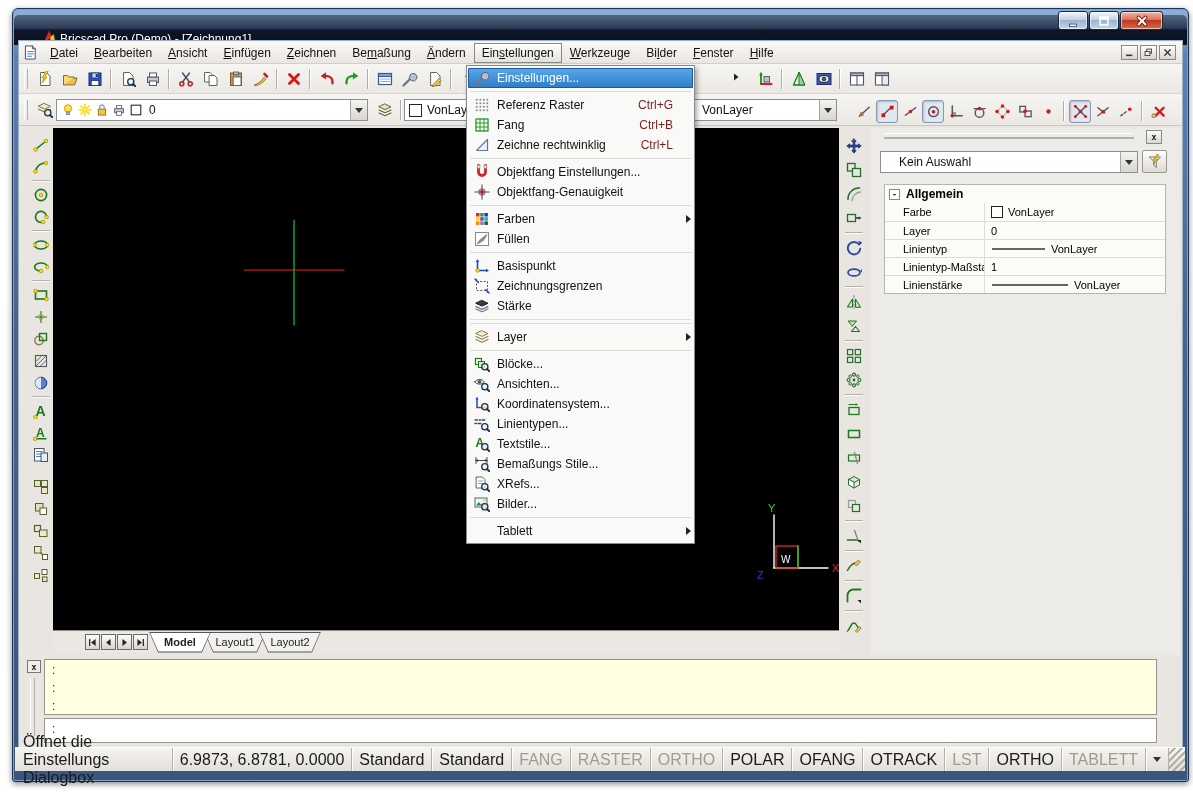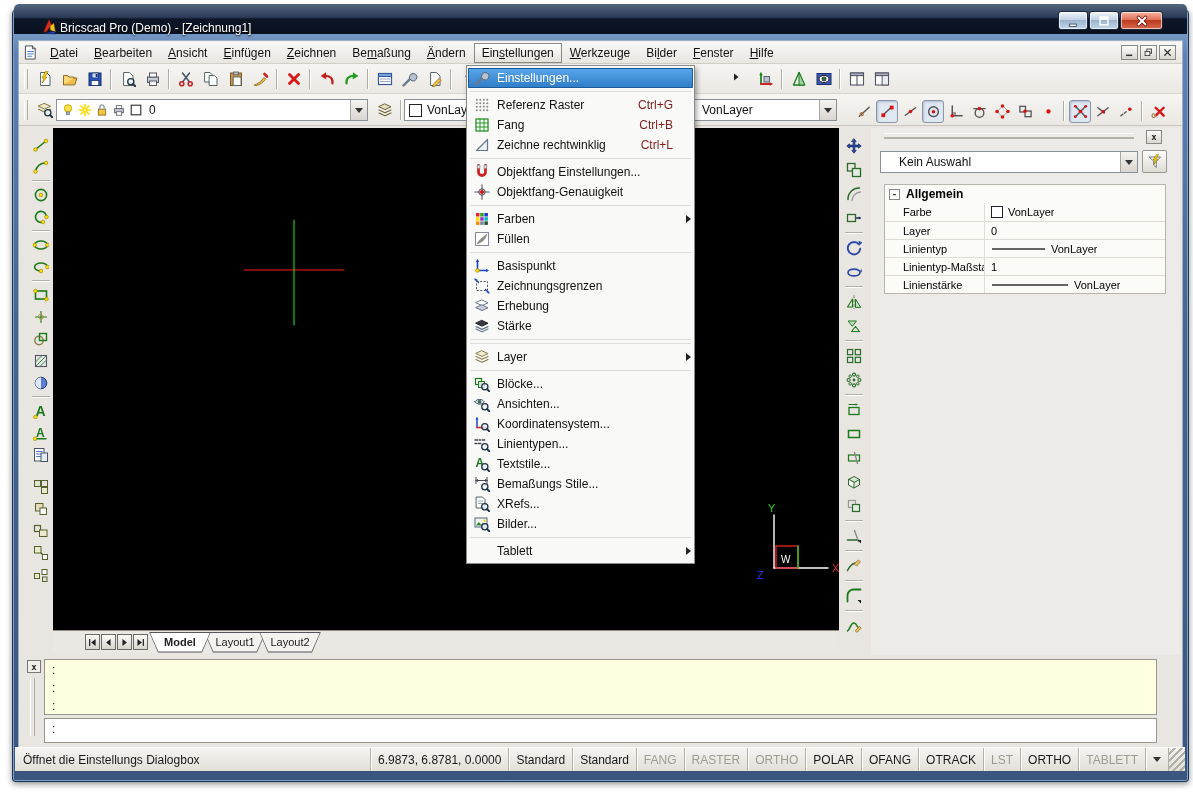--- a/index.html
+++ b/index.html
@@ -2,21 +2,21 @@
 <html><head>
 <meta charset="utf-8">
 <style>
 *{margin:0;padding:0;box-sizing:border-box;font-family:"Liberation Sans",sans-serif}
 html,body{width:1193px;height:793px;background:#fff;position:relative;overflow:hidden}
 .icw svg{display:block}
 
 #frame{position:absolute;left:12px;top:8px;width:1177px;height:774px;border-radius:6px 6px 3px 3px;
  background:linear-gradient(180deg,#8fb0d8 0,#5d82b2 6%,#46668f 40%,#3a567f 100%);
  border:1px solid #1d3354;box-shadow:inset 0 0 0 1px #7fa0c8,0 2px 6px rgba(0,0,0,.45)}
-#titlebar{position:absolute;left:14px;top:4px;width:1173px;height:30px;border-radius:5px 5px 0 0;
+#titlebar{position:absolute;left:14px;top:15px;width:1173px;height:30px;border-radius:5px 5px 0 0;
  background:linear-gradient(180deg,#53657f 0,#2c3c58 44%,#0d1628 50%,#0a111f 100%)}
 #title{position:absolute;left:46px;top:17px;color:#fff;font-size:12px;text-shadow:0 1px 2px #000}
 #brand{position:absolute;left:26px;top:14px}
 #winbtns{position:absolute;left:1058px;top:11px;display:flex;gap:1px}
 .wbtn{width:30px;height:19px;border:1px solid #17273d;border-radius:3px;display:flex;align-items:center;justify-content:center;
  background:linear-gradient(180deg,#f2f7fc 0,#c2d2e4 45%,#9db4cf 50%,#c3d4e8 100%);box-shadow:inset 0 0 0 1px rgba(255,255,255,.6)}
 .wbtn.close{width:43px;background:linear-gradient(180deg,#f6b4a2 0,#df7257 45%,#bb3b20 50%,#d96a4c 100%)}
 
 #client{position:absolute;left:18px;top:40px;width:1165px;height:731px;background:#f0eeea;border:1px solid #9db0c6;border-bottom:none}
 
@@ -82,21 +82,21 @@
 #cmdbg{position:absolute;left:19px;top:655px;width:1163px;height:92px;background:#e9e6e1}
 #cmdx{position:absolute;left:27px;top:660px;width:14px;height:13px;border:1px solid #777;background:#f1efe9;font-size:9px;font-weight:bold;
  display:flex;align-items:center;justify-content:center;font-family:"DejaVu Sans Mono",monospace;color:#222}
 #cmdgrip{position:absolute;left:30px;top:678px;width:5px;height:58px;border-left:1px solid #fff;border-right:1px solid #b3b0a8}
 #cmdhist{position:absolute;left:44px;top:659px;width:1113px;height:56px;background:#ffffe1;border:1px solid #98958d;
  font-family:"DejaVu Sans Mono",monospace;font-size:12px;color:#222;padding:1px 7px;line-height:18px}
 #cmdline{position:absolute;left:44px;top:718px;width:1113px;height:25px;background:#fff;border:1px solid #98958d;
  font-family:"DejaVu Sans Mono",monospace;font-size:12px;color:#222;padding:3px 7px}
 
 #status{position:absolute;left:15px;top:747px;width:1170px;height:24px;display:flex;align-items:stretch;
- background:linear-gradient(#f6f4f1,#e2dfd8);border-top:1px solid #fff;font-size:12px;color:#1a1a1a}
+ background:linear-gradient(#f6f4f1,#e2dfd8);border-top:1px solid #fff;font-size:16px;color:#1a1a1a}
 #smsg{flex:1;display:flex;align-items:center;padding-left:8px;border-right:1px solid #b3b0a8}
 .scell{display:flex;align-items:center;padding:0 7px;border-right:1px solid #b3b0a8;box-shadow:inset 1px 0 0 #fff;white-space:nowrap}
 .scell.off{color:#9e9b93}
 #sgrip{width:16px;background:repeating-linear-gradient(135deg,transparent 0 3px,#b3b0a8 3px 5px)}
 
 #popup{position:absolute;left:466px;top:65px;width:229px;background:#f9f9f7;border:1px solid #8a8a8a;
  box-shadow:2px 3px 5px rgba(0,0,0,.35);z-index:60;padding:2px 1px}
 .mi{display:flex;align-items:center;height:20px;padding:0 2px}
 .mi .ic-c{width:24px;display:flex;justify-content:center;flex:none}
 .mi-label{font-size:12px;color:#111;padding-left:3px;white-space:nowrap}
@@ -1239,31 +1239,20 @@
           <path d="M15 15l-2.6-.5 1.6-2.1z" fill="#1a49c8" stroke="none" stroke-width="1.4" stroke-linecap="round" stroke-linejoin="round"></path>
         </svg>
       </span>
       <span class="mi-label">Zeichnungsgrenzen</span>
       <span class="mi-short"></span>
       <span class="mi-arrow"></span>
     </div>
     <div class="mi">
       <span class="ic-c icw">
         <svg viewBox="0 0 16 16" width="16" height="16">
-          <path d="M8 2l6 2.8-6 2.8L2 4.8z" fill="#fff" stroke="#66788c" stroke-width="1" stroke-linecap="round" stroke-linejoin="round"></path>
-          <path d="M8 7l6 2.8-6 2.8-6-2.8z" fill="#c6cdd8" stroke="#66788c" stroke-width="1" stroke-linecap="round" stroke-linejoin="round"></path>
-        </svg>
-      </span>
-      <span class="mi-label">Erhebung</span>
-      <span class="mi-short"></span>
-      <span class="mi-arrow"></span>
-    </div>
-    <div class="mi">
-      <span class="ic-c icw">
-        <svg viewBox="0 0 16 16" width="16" height="16">
           <path d="M8 2.5l6 2.8-6 2.8-6-2.8z" fill="#3a3a42" stroke="#16161c" stroke-width="1" stroke-linecap="round" stroke-linejoin="round"></path>
           <path d="M2 8.6l6 2.8 6-2.8" fill="none" stroke="#66788c" stroke-width="1.2" stroke-linecap="round" stroke-linejoin="round"></path>
           <path d="M2 11l6 2.8 6-2.8" fill="none" stroke="#66788c" stroke-width="1.2" stroke-linecap="round" stroke-linejoin="round"></path>
         </svg>
       </span>
       <span class="mi-label">Stärke</span>
       <span class="mi-short"></span>
       <span class="mi-arrow"></span>
     </div>
     <div class="msep"></div>

